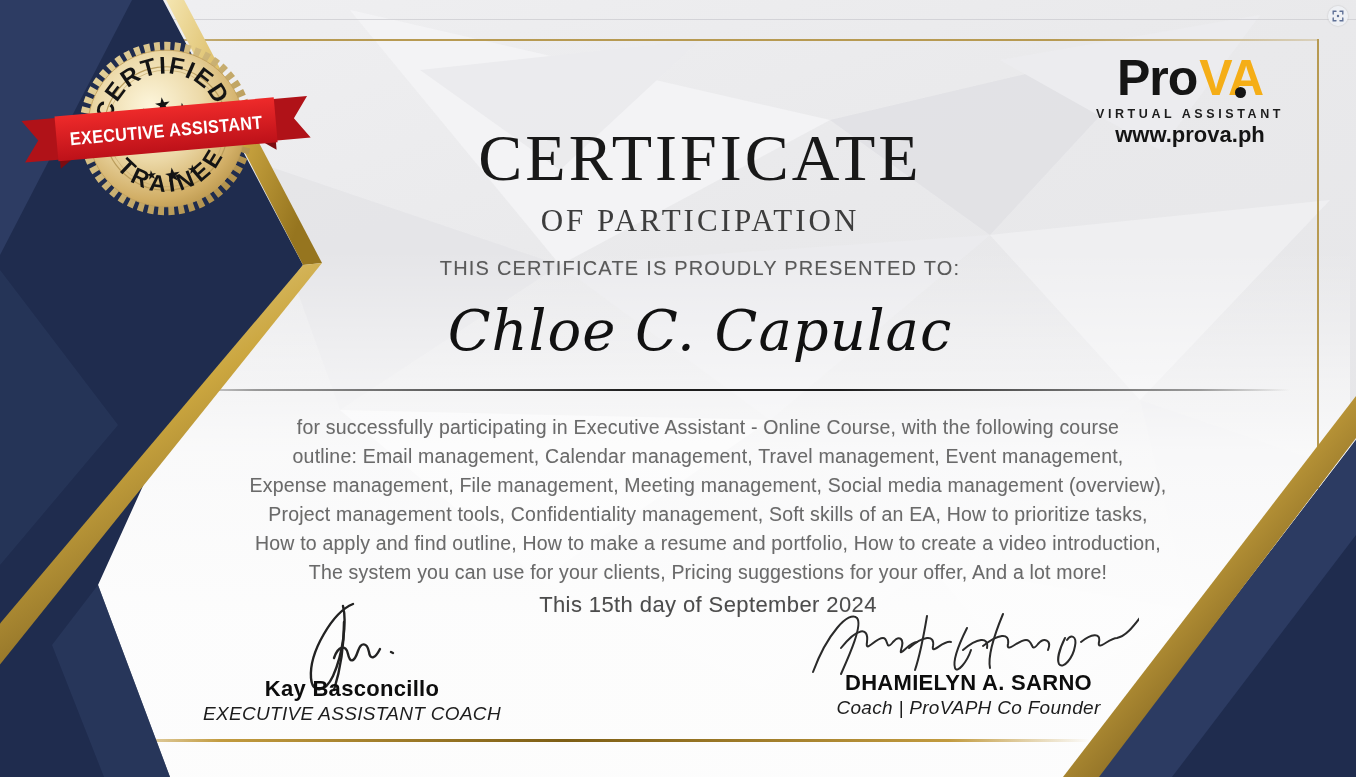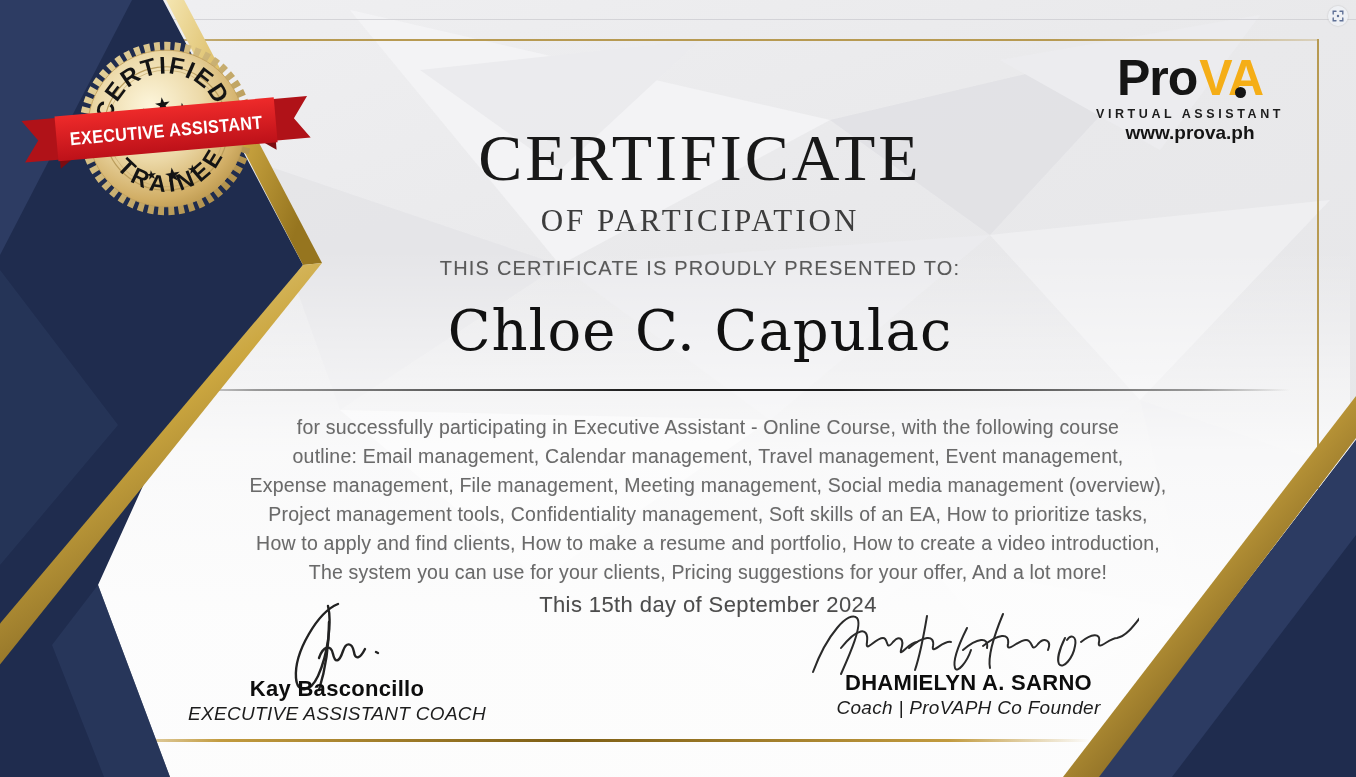--- a/index.html
+++ b/index.html
@@ -30,57 +30,57 @@
   #cert-subtitle{
     position:absolute;left:0;top:203px;width:100%;
     font-family:"Liberation Serif",serif;font-size:31px;letter-spacing:3px;color:#3d3d3d;
   }
   #presented-line{
     position:absolute;left:0;top:257px;width:100%;
     font-size:20px;letter-spacing:1.2px;color:#595959;text-shadow:0 0 1px rgba(0,0,0,.18);
   }
   #recipient-name{
     position:absolute;left:0;top:298px;width:100%;
-    font-family:"DejaVu Serif","Liberation Serif",serif;
+    font-family:"DejaVu Serif","Liberation Serif",serif;font-style:italic;
     font-size:56px;letter-spacing:1px;color:#111;
   }
   #name-underline{
     left:165px;top:389px;width:1125px;height:2px;z-index:4;
     background:linear-gradient(90deg,rgba(120,120,120,0) 0%,#9a9a9a 8%,#1d1d1d 42%,#1d1d1d 60%,#9a9a9a 92%,rgba(120,120,120,0) 100%);
   }
   #body-text{
     position:absolute;left:8px;top:413px;width:100%;
     font-size:19.5px;line-height:29px;letter-spacing:.2px;color:#6a6a6a;
     text-shadow:0 0 1px rgba(0,0,0,.12);
   }
   #date-line{
     position:absolute;left:8px;top:592px;width:100%;
     font-size:22px;letter-spacing:.4px;color:#4c4c4c;text-shadow:0 0 1px rgba(0,0,0,.15);
   }
   
   .sig-block{z-index:4;text-align:center;}
-  #sig-left{left:187px;top:600px;width:300px;}
+  #sig-left{left:202px;top:600px;width:300px;}
   #sig-right{left:786px;top:600px;width:365px;}
   .sig-svg{margin:0 auto -16px auto;}
   .sig-name{font-size:22px;font-weight:bold;color:#0d0d0d;letter-spacing:.3px;}
   .sig-title{font-size:19px;color:#1d1d1d;letter-spacing:.3px;margin-top:1px;font-style:italic;}
   #bottom-gold-line{
     left:80px;top:739px;width:1010px;height:3px;z-index:3;border-radius:2px;
     background:linear-gradient(90deg,rgba(190,150,50,0) 0%,#c29b3f 14%,#7d5e15 48%,#c29b3f 86%,rgba(190,150,50,0) 100%);
   }
   
   #deco{left:0;top:0;z-index:5;pointer-events:none;}
   #badge{left:16px;top:20px;z-index:6;}
   
   #logo{left:1078px;top:52px;width:224px;text-align:center;z-index:4;}
   #logo-row1{position:relative;font-weight:bold;font-size:50px;line-height:52px;letter-spacing:-1px;color:#151515;}
   #logo-va{color:#f5ae17;margin-left:2px;position:relative;}
   #logo-dot{position:absolute;left:36px;bottom:8px;width:11px;height:11px;border-radius:50%;background:#151515;}
   #logo-sub{font-size:12.5px;font-weight:bold;letter-spacing:3.6px;color:#1d1d1d;margin-top:3px;}
-  #logo-site{font-size:19px;font-weight:bold;color:#141414;margin-top:1px;}
+  #logo-site{font-size:22px;font-weight:bold;color:#141414;margin-top:1px;}
   
   #shot-icon{
     right:8px;top:6px;width:20px;height:20px;border-radius:50%;z-index:8;
     background:rgba(238,240,244,.95);display:flex;align-items:center;justify-content:center;
     box-shadow:0 0 2px rgba(0,0,0,.2);cursor:pointer;
   }
 </style>
 </head>
 <body>
 
@@ -113,21 +113,21 @@
   <div id="content" class="abs">
     <div id="cert-title">CERTIFICATE</div>
     <div id="cert-subtitle">OF PARTICIPATION</div>
     <div id="presented-line">THIS CERTIFICATE IS PROUDLY PRESENTED TO:</div>
     <div id="recipient-name">Chloe C. Capulac</div>
     <div id="body-text">
       <div>for successfully participating in Executive Assistant - Online Course, with the following course</div>
       <div>outline: Email management, Calendar management, Travel management, Event management,</div>
       <div>Expense management, File management, Meeting management, Social media management (overview),</div>
       <div>Project management tools, Confidentiality management, Soft skills of an EA, How to prioritize tasks,</div>
-      <div>How to apply and find clients, How to make a resume and portfolio, How to create a video introduction,</div>
+      <div>How to apply and find outline, How to make a resume and portfolio, How to create a video introduction,</div>
       <div>The system you can use for your clients, Pricing suggestions for your offer, And a lot more!</div>
     </div>
     <div id="date-line">This 15th day of September 2024</div>
   </div>
 
   <div id="sig-left" class="abs sig-block">
     <svg class="sig-svg" width="190" height="92" viewBox="0 0 190 92">
       <g fill="none" stroke="#222" stroke-width="2.4" stroke-linecap="round">
         <path d="M96,4 C76,12 52,52 54,78 C55,94 68,93 76,76 C86,54 90,22 86,6"></path>
         <path d="M87,22 C87,48 82,74 77,90"></path>

